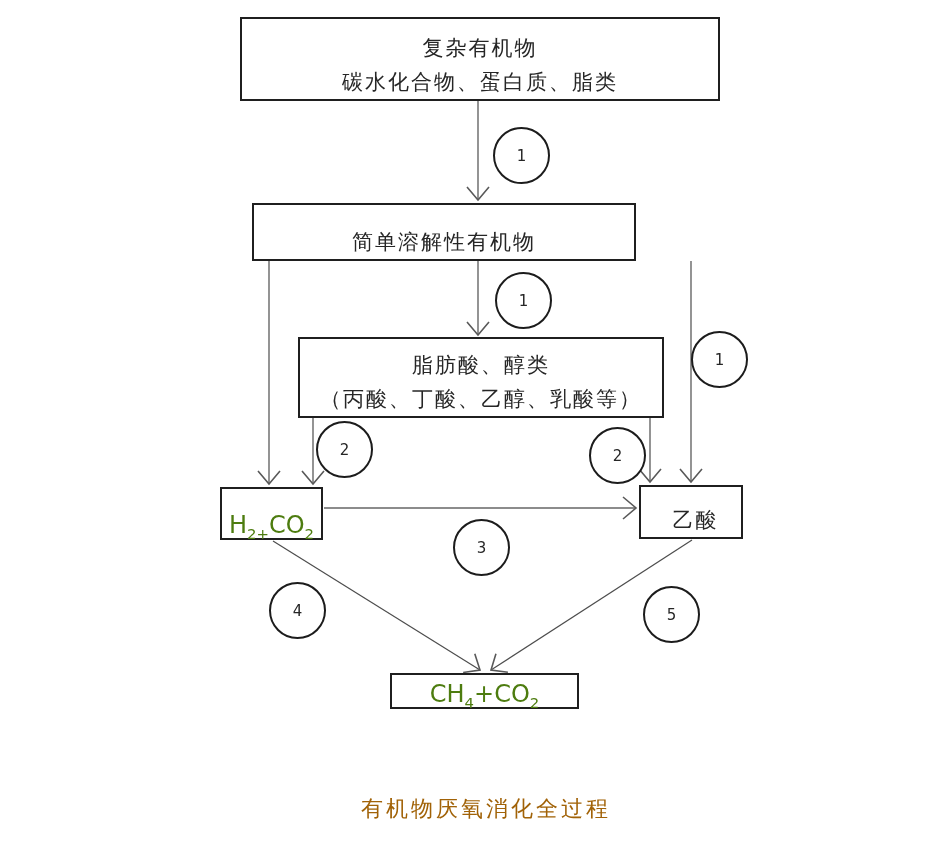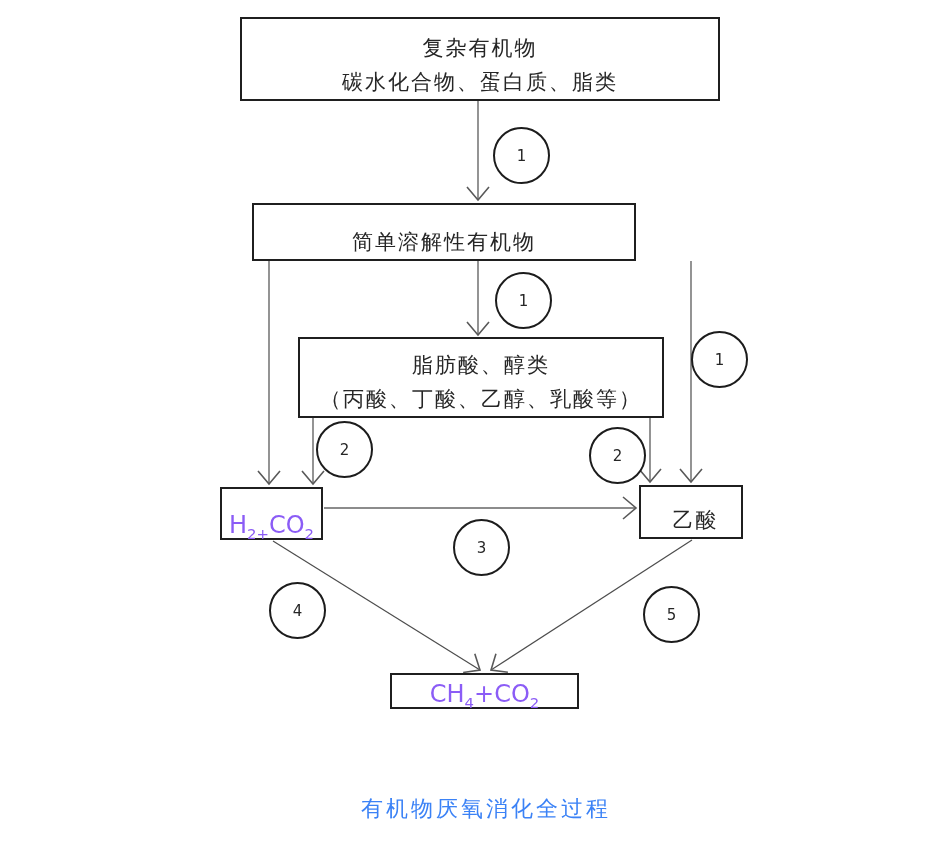--- a/index.html
+++ b/index.html
@@ -42,21 +42,21 @@
   }
   .box-complex { left: 240px; top: 17px;  width: 480px; height: 84px; }
   .box-simple  { left: 252px; top: 203px; width: 384px; height: 58px; }
   .box-fatty   { left: 298px; top: 337px; width: 366px; height: 81px; }
   .box-h2co2   { left: 220px; top: 487px; width: 103px; height: 53px; }
   .box-acetic  { left: 639px; top: 485px; width: 104px; height: 54px; padding-left: 9px; }
   .box-ch4co2  { left: 390px; top: 673px; width: 189px; height: 36px; }
   .formula {
     font-size: 24px;
     letter-spacing: 0;
-    color: #8b5cf6;
+    color: #4d7c0f;
     line-height: 26px;
   }
   .formula sub {
     font-size: 0.62em;
     line-height: 0;
   }
   .circle {
     position: absolute;
     box-sizing: border-box;
     width: 57px;
@@ -79,21 +79,21 @@
   .c3  { left: 453px; top: 519px; }
   .c4  { left: 269px; top: 582px; }
   .c5  { left: 643px; top: 586px; }
   .caption {
     position: absolute;
     left: 486px;
     top: 794px;
     transform: translateX(-50%);
     font-size: 22px;
     letter-spacing: 3px;
-    color: #3b82f6;
+    color: #a16207;
     white-space: nowrap;
     z-index: 2;
   }
 </style>
 </head>
 <body>
 
 <div class="stage">
 
   <svg class="connector-layer" width="943" height="845" viewBox="0 0 943 845" xmlns="http://www.w3.org/2000/svg">

